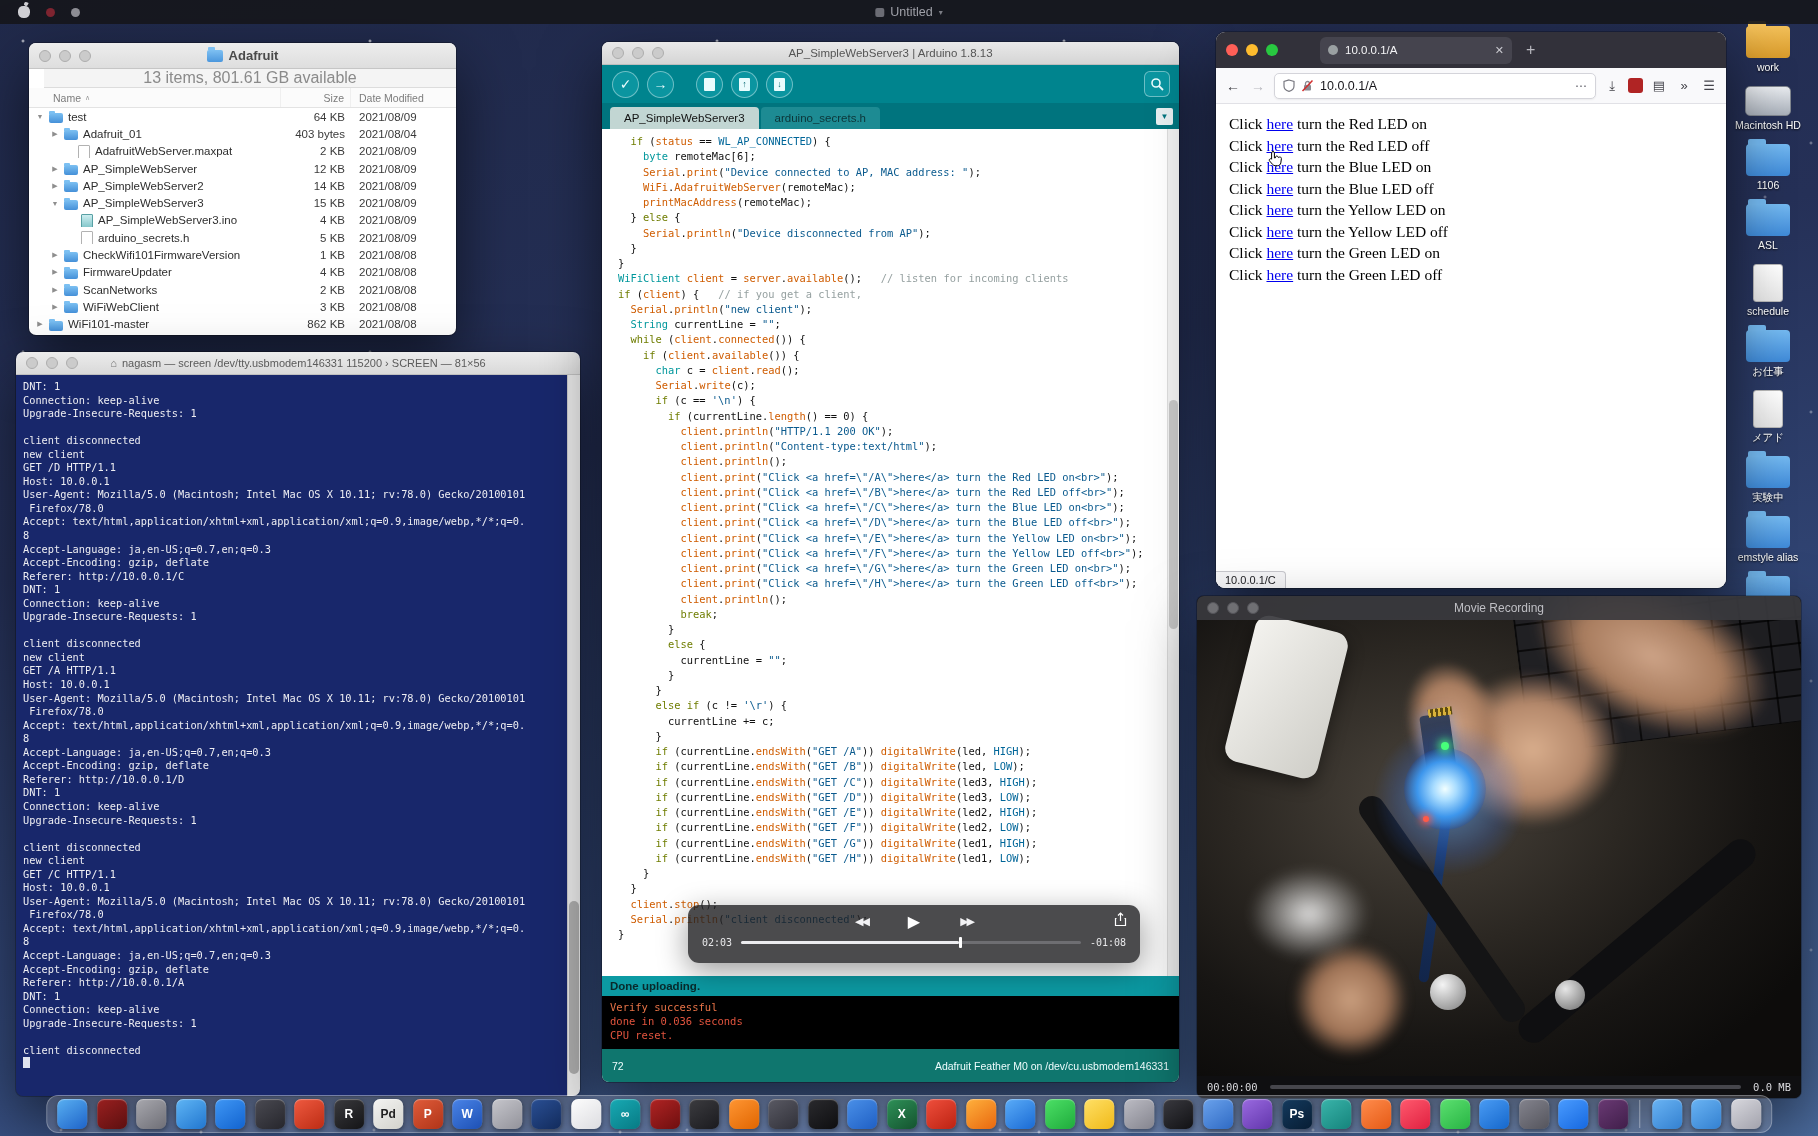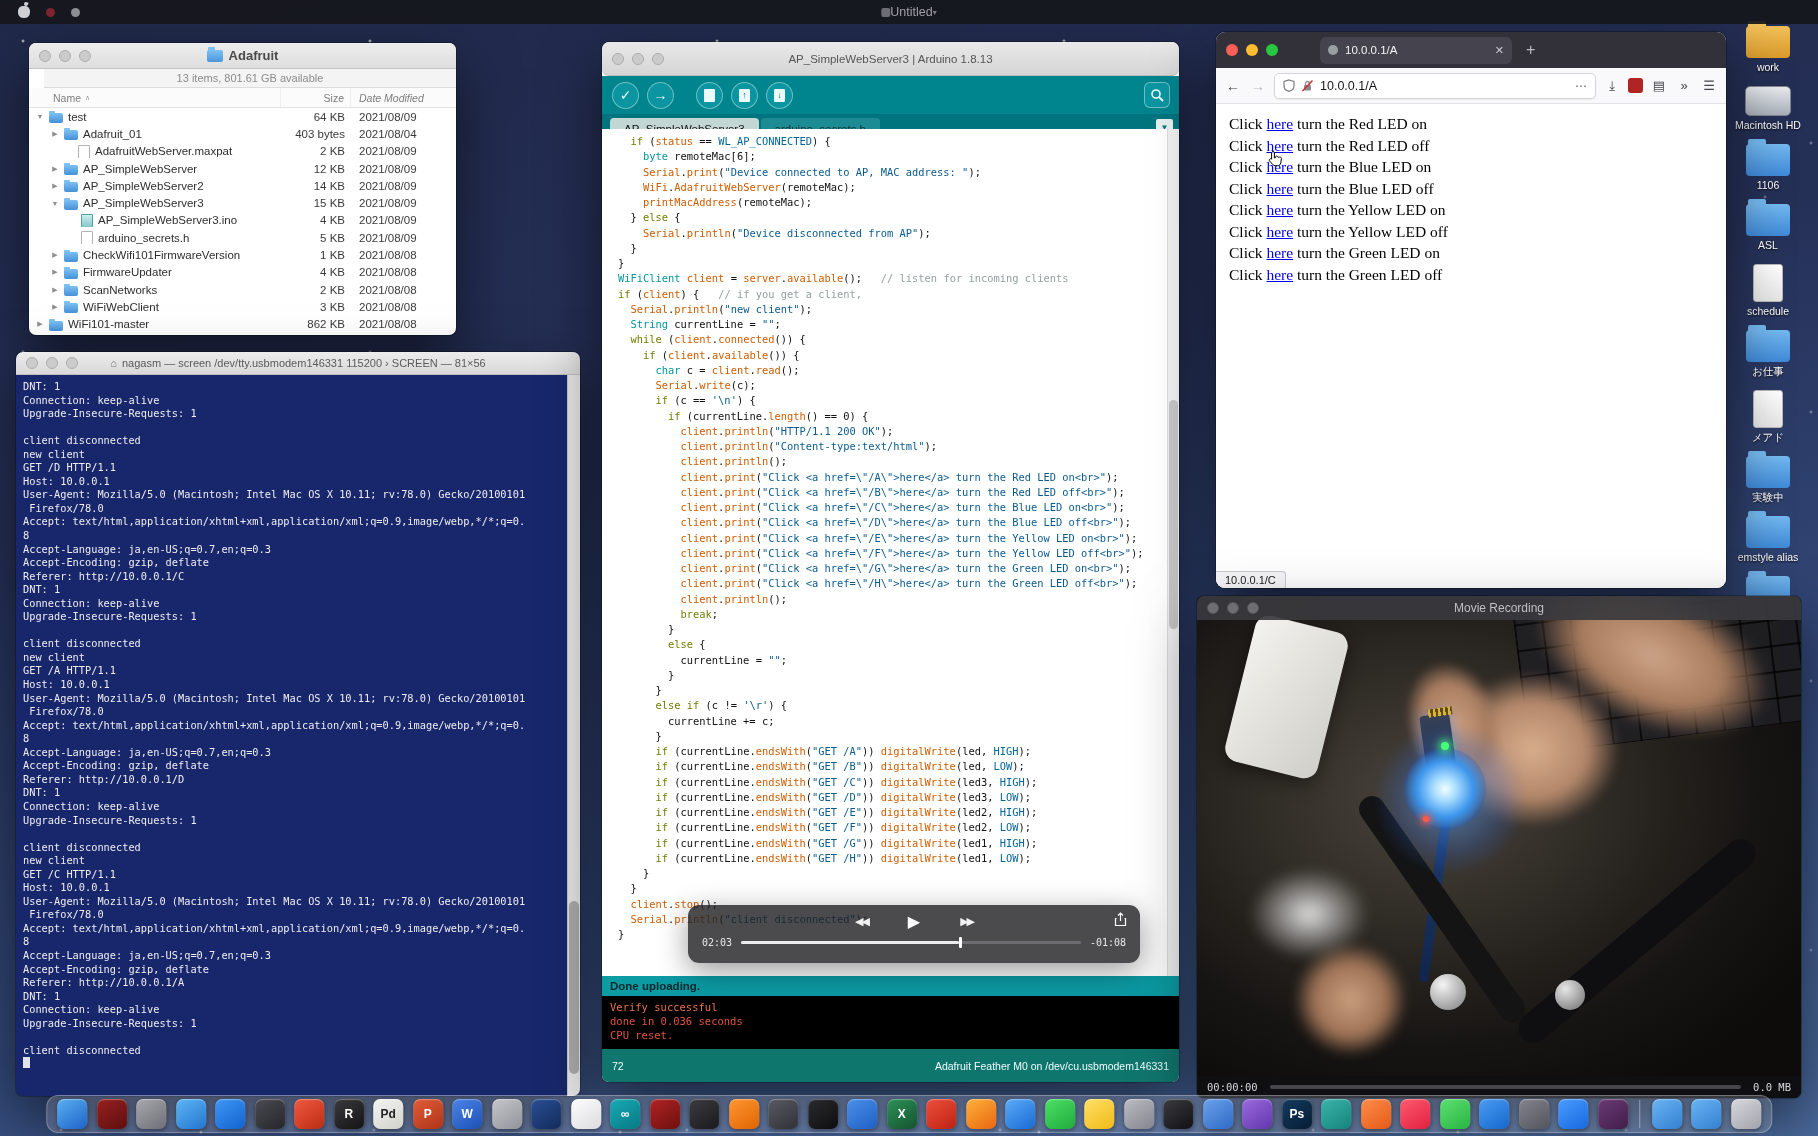--- a/index.html
+++ b/index.html
@@ -16,47 +16,47 @@
  background-size:347px 311px,283px 269px,419px 353px,367px 389px,313px 293px;}
 
 
 .menubar{position:absolute;left:0;top:0;width:100%;height:24px;background:rgba(22,23,28,.93);
  display:flex;align-items:center;z-index:40;color:#b9b9bf;}
 .apple{width:12px;height:12px;background:#cfcfd4;border-radius:42% 42% 46% 46%;position:relative;margin-left:18px;}
 .apple:before{content:"";position:absolute;top:-4px;left:6px;width:4px;height:4px;background:#cfcfd4;border-radius:70% 0 70% 70%;transform:rotate(25deg);}
 .mb-dot{width:9px;height:9px;border-radius:50%;margin-left:16px;}
 .mb-dot.red{background:#7e2430;}
 .mb-dot.gray{background:#8d8d94;}
-.mb-title{position:absolute;left:50%;transform:translateX(-50%);font-size:12.5px;color:#9fa0a8;display:flex;align-items:center;}
+.mb-title{position:absolute;left:50%;transform:translateX(-50%);font-size:12.5px;color:#9fa0a8;display:flex;align-items:center;gap:6px;}
 .mb-proxy{width:9px;height:9px;border-radius:2px;background:#6b6c74;}
 .mb-chev{font-size:8px;color:#7c7d85;}
 
 
 .window{position:absolute;border-radius:7px;box-shadow:0 24px 60px rgba(0,0,0,.55),0 0 0 1px rgba(0,0,0,.25);overflow:hidden;z-index:10;}
 .titlebar{display:flex;align-items:center;position:relative;}
 .lights{display:flex;gap:8px;margin-left:10px;z-index:2;}
 .light{width:12px;height:12px;border-radius:50%;}
 .lights.inactive .light{background:#cbcbcb;border:1px solid #adadad;}
 .lights.colored .l-close{background:#ff5f57;}
 .lights.colored .l-min{background:#febc2e;}
 .lights.colored .l-zoom{background:#28c840;}
 .lights.dim .light{background:#6f6f73;border:1px solid #55555a;}
 
 
 .win-finder{left:29px;top:43px;width:427px;height:292px;background:#fff;}
 .finder-tb{height:26px;background:linear-gradient(#ededed,#dedede);border-bottom:1px solid #c6c6c6;}
 .f-title{position:absolute;left:0;right:0;text-align:center;display:flex;justify-content:center;align-items:center;gap:6px;font-size:13px;font-weight:bold;color:#4a4a4a;}
 .mini-folder{width:16px;height:12px;border-radius:2px;background:linear-gradient(#7ec0f2,#4b97dd);position:relative;display:inline-block;}
 .mini-folder:before{content:"";position:absolute;top:-3px;left:1px;width:7px;height:3px;border-radius:1px 1px 0 0;background:#7ec0f2;}
-.f-status{height:19px;background:#f4f4f4;border-bottom:1px solid #dcdcdc;text-align:center;font-size:11px;color:#8a8a8a;line-height:18px;margin-left:15px;}
+.f-status{height:19px;background:#f4f4f4;border-bottom:1px solid #dcdcdc;text-align:center;font-size:16px;color:#8a8a8a;line-height:18px;margin-left:15px;}
 .f-cols{height:20px;display:flex;border-bottom:1px solid #e3e3e3;font-size:10.5px;color:#7c7c7c;background:#fbfbfb;align-items:center;}
 .f-col-name{flex:0 0 252px;padding-left:24px;display:flex;gap:4px;align-items:center;border-right:1px solid #efefef;height:100%;line-height:20px;}
 .sort-caret{font-size:7px;color:#999;}
 .f-col-size{flex:0 0 70px;text-align:right;padding-right:6px;border-right:1px solid #efefef;height:100%;line-height:20px;}
-.f-col-date{flex:1;padding-left:8px;height:100%;line-height:20px;font-style:italic;}
+.f-col-date{flex:1;padding-left:8px;height:100%;line-height:20px;}
 .f-rows{font-size:11.5px;color:#2e2e2e;}
 .f-row{display:flex;height:17.3px;align-items:center;}
 .f-cell{white-space:nowrap;overflow:hidden;}
 .f-name{flex:0 0 252px;display:flex;align-items:center;gap:4px;}
 .f-disc{width:10px;flex:0 0 10px;font-size:7px;color:#8e8e8e;text-align:center;}
 .f-ic{flex:0 0 15px;height:13px;position:relative;}
 .f-ic.folder{width:14px;}
 .f-ic.folder:after{content:"";position:absolute;left:0;top:3px;width:14px;height:10px;border-radius:2px;background:linear-gradient(#7cc0f2,#4590d8);}
 .f-ic.folder:before{content:"";position:absolute;top:1px;left:0;width:6px;height:3px;background:#7cc0f2;border-radius:1px 1px 0 0;}
 .f-ic.doc:after{content:"";position:absolute;left:2px;top:0;width:10px;height:13px;background:#fff;border:1px solid #b2b2b2;border-radius:1px;}
@@ -70,21 +70,21 @@
 .term-title{position:absolute;left:0;right:0;display:flex;justify-content:center;align-items:center;gap:5px;font-size:11px;color:#5a5a5a;white-space:nowrap;}
 .term-home{font-size:11px;color:#777;}
 .term-body{position:absolute;top:23px;left:0;right:13px;bottom:0;padding:5px 0 0 7px;overflow:hidden;}
 .term-pre{font-family:"DejaVu Sans Mono",monospace;font-size:10.3px;line-height:13.55px;color:#ededf2;white-space:pre;}
 .t-cursor{display:inline-block;width:7px;height:11px;background:#dfe3ee;vertical-align:-1px;}
 .term-scroll{position:absolute;top:23px;right:0;width:13px;bottom:0;background:#e6e6e6;border-left:1px solid #c8c8c8;}
 .term-thumb{position:absolute;left:1px;right:1px;top:73%;height:24%;background:#ababab;border-radius:6px;}
 
 
 .win-ard{left:602px;top:42px;width:577px;height:1040px;background:#fff;z-index:12;}
-.ard-tb{height:34px;background:linear-gradient(#e9e9e9,#d5d5d5);border-bottom:1px solid #bdbdbd;border-radius:7px;}
+.ard-tb{height:23px;background:linear-gradient(#e9e9e9,#d5d5d5);border-bottom:1px solid #bdbdbd;}
 .ard-title{position:absolute;left:0;right:0;text-align:center;font-size:11.5px;color:#555;}
 .ard-toolbar{height:38px;background:#00848e;display:flex;align-items:center;gap:8px;padding:0 10px;position:relative;}
 .ard-btn{width:27px;height:27px;border-radius:50%;background:#0b95a0;border:1px solid rgba(255,255,255,.4);color:#eafcfd;font-size:14px;display:flex;align-items:center;justify-content:center;position:relative;}
 .ard-btn .pg{width:11px;height:13px;background:#eafcfd;border-radius:1px;}
 .ard-btn .pg-arrow{position:absolute;font-size:9px;color:#0b6b73;font-weight:bold;}
 .ard-group{margin-left:14px;display:flex;gap:8px;}
 .ard-serial{position:absolute;right:9px;top:6px;width:26px;height:26px;border-radius:6px;background:#0b95a0;border:1px solid rgba(255,255,255,.4);display:flex;align-items:center;justify-content:center;}
 .ard-tabs{height:26px;background:#00747e;display:flex;align-items:flex-end;padding-left:8px;position:relative;}
 .ard-tab{height:22px;line-height:22px;padding:0 14px;font-size:11.5px;border-radius:4px 4px 0 0;}
 .ard-tab.active{background:#c2d6d3;color:#111;}

